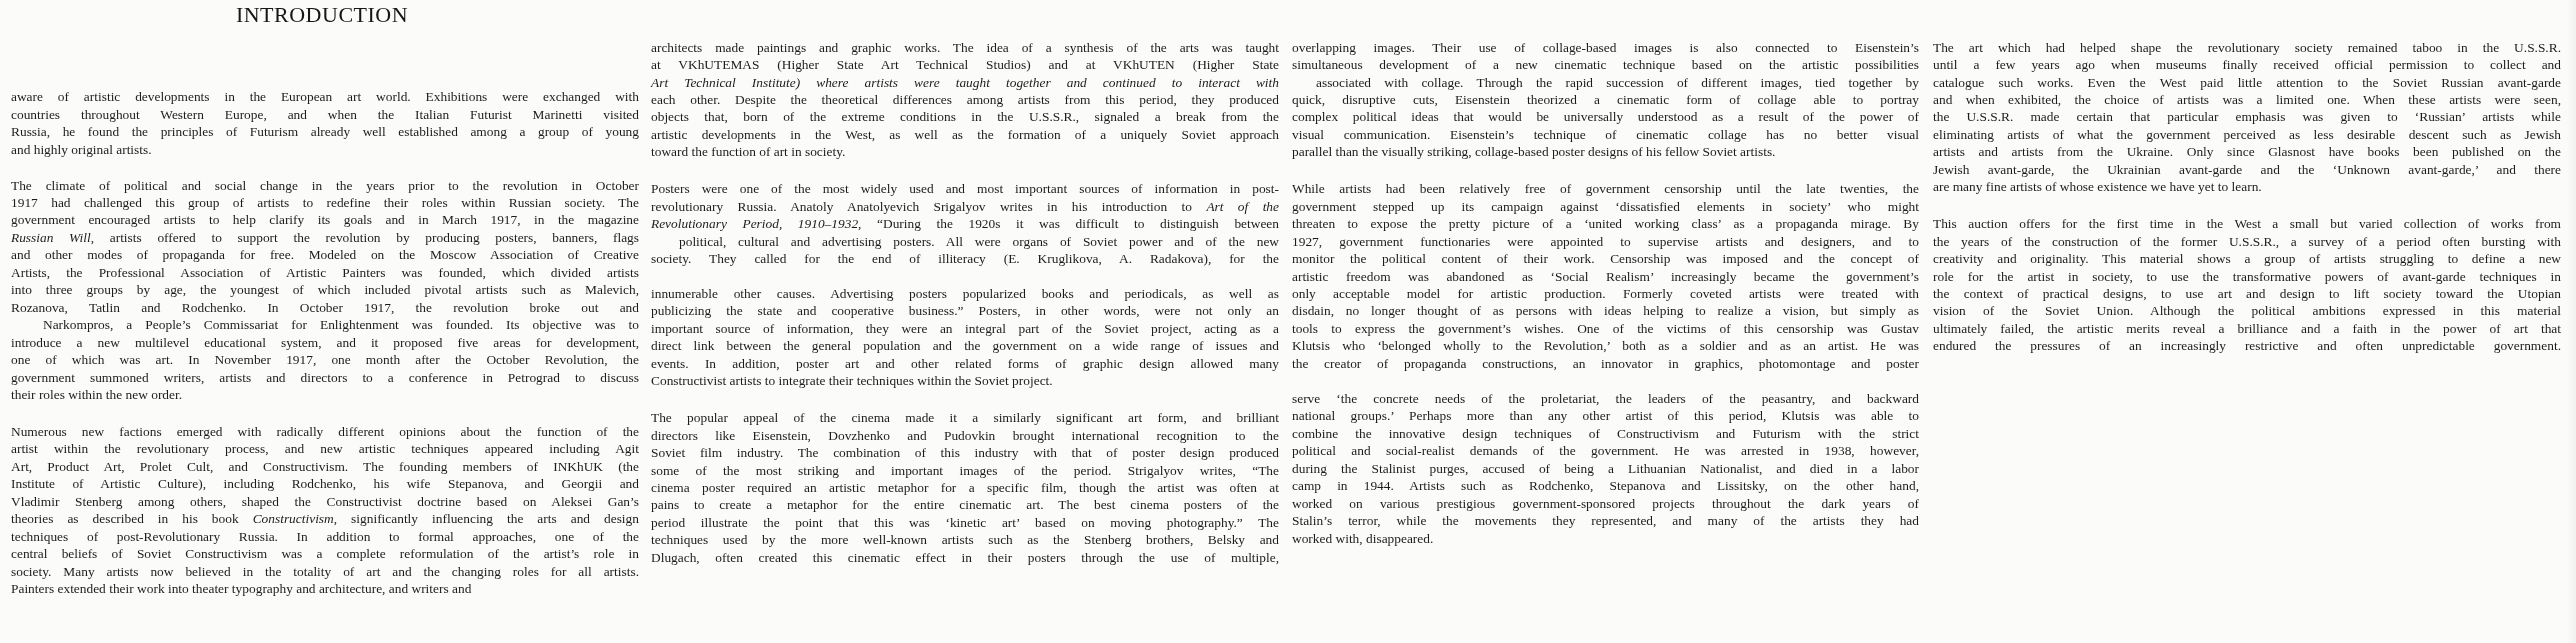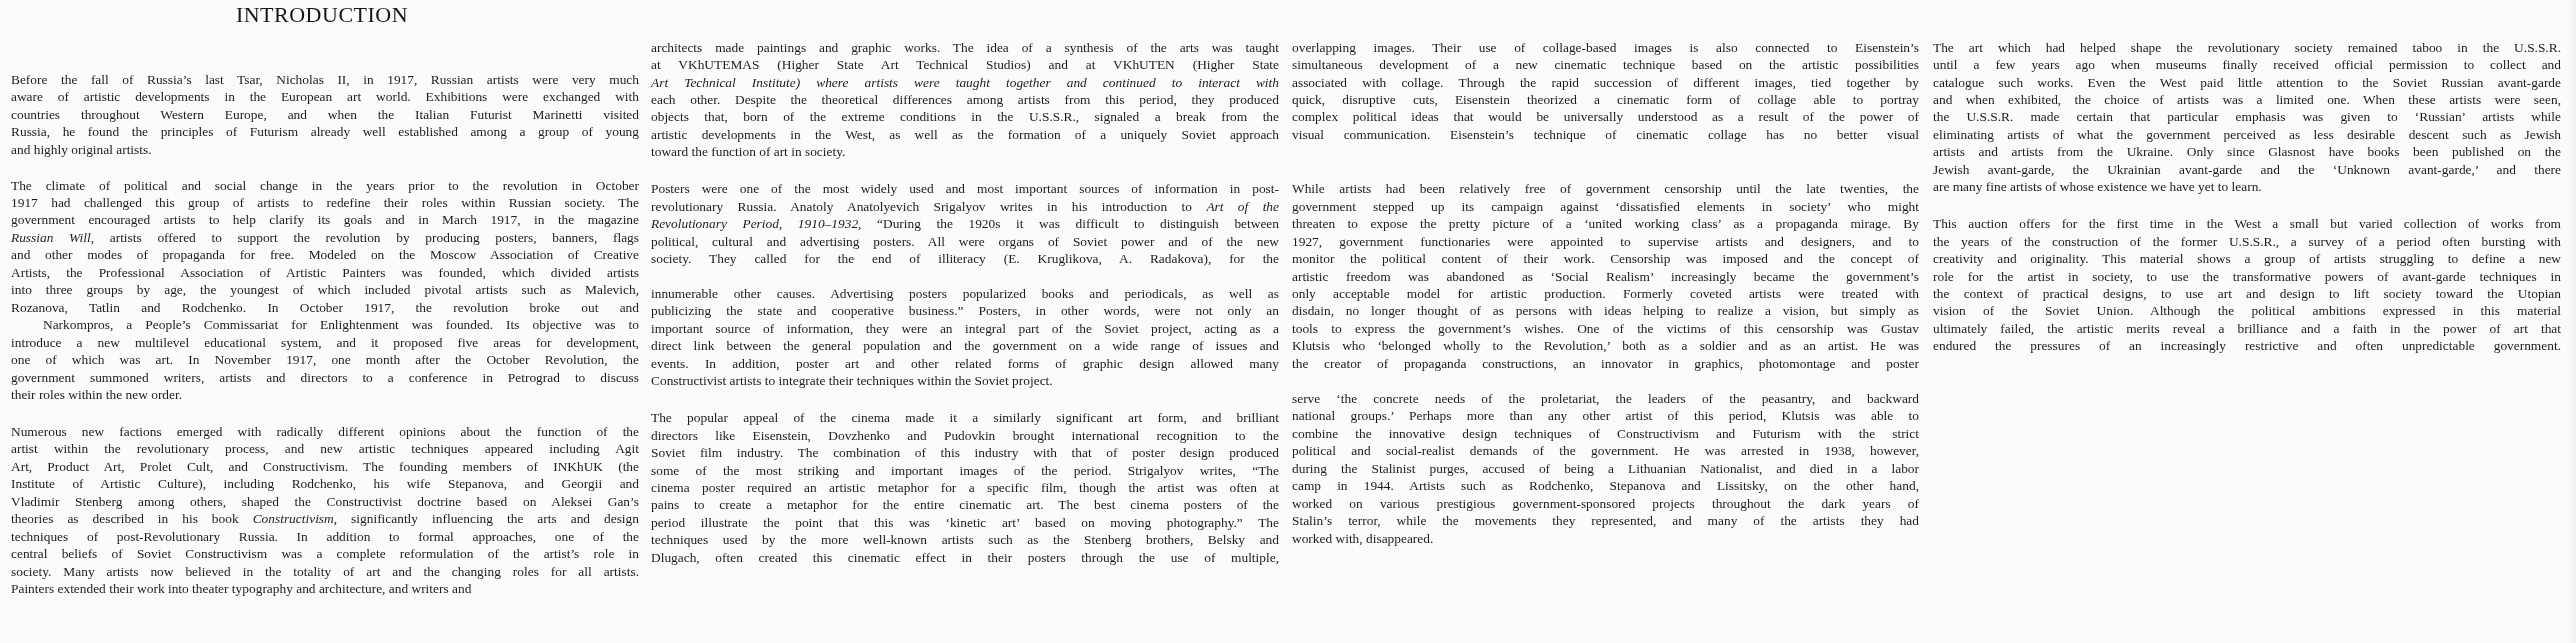--- a/index.html
+++ b/index.html
@@ -34,21 +34,20 @@
     position: absolute; top: 0; width: 9.2px; height: 644px;
     background: linear-gradient(to right, rgba(0,0,0,0), rgba(0,0,0,0.04));
   }
 </style>
 </head>
 <body>
 
 <div class="title">INTRODUCTION</div>
 
 <div class="col" id="c1">
-    <div class="line" style="top: 71px;">Before the fall of Russia’s last Tsar, Nicholas II, in 1917, Russian artists were very much</div>
     <div class="line" style="top: 88px;">aware of artistic developments in the European art world. Exhibitions were exchanged with</div>
     <div class="line" style="top: 106px;">countries throughout Western Europe, and when the Italian Futurist Marinetti visited</div>
     <div class="line" style="top: 123px;">Russia, he found the principles of Futurism already well established among a group of young</div>
     <div class="line last" style="top: 141px;">and highly original artists.</div>
     <div class="line" style="top: 177px;">The climate of political and social change in the years prior to the revolution in October</div>
     <div class="line" style="top: 194px;">1917 had challenged this group of artists to redefine their roles within Russian society. The</div>
     <div class="line" style="top: 211px;">government encouraged artists to help clarify its goals and in March 1917, in the magazine</div>
     <div class="line" style="top: 229px;"><span class="it">Russian Will</span>, artists offered to support the revolution by producing posters, banners, flags</div>
     <div class="line" style="top: 246px;">and other modes of propaganda for free. Modeled on the Moscow Association of Creative</div>
     <div class="line" style="top: 264px;">Artists, the Professional Association of Artistic Painters was founded, which divided artists</div>
@@ -74,45 +73,46 @@
     <div class="line" style="top: 39px;">architects made paintings and graphic works. The idea of a synthesis of the arts was taught</div>
     <div class="line" style="top: 56px;">at VKhUTEMAS (Higher State Art Technical Studios) and at VKhUTEN (Higher State</div>
     <div class="line" style="top: 74px; font-style: italic;">Art Technical Institute) where artists were taught together and continued to interact with</div>
     <div class="line" style="top: 91px;">each other. Despite the theoretical differences among artists from this period, they produced</div>
     <div class="line" style="top: 108px;">objects that, born of the extreme conditions in the U.S.S.R., signaled a break from the</div>
     <div class="line" style="top: 126px;">artistic developments in the West, as well as the formation of a uniquely Soviet approach</div>
     <div class="line last" style="top: 143px;">toward the function of art in society.</div>
     <div class="line" style="top: 180px;">Posters were one of the most widely used and most important sources of information in post-</div>
     <div class="line" style="top: 198px;">revolutionary Russia. Anatoly Anatolyevich Srigalyov writes in his introduction to <span class="it">Art of the</span></div>
     <div class="line" style="top: 215px;"><span class="it">Revolutionary Period, 1910–1932</span>, “During the 1920s it was difficult to distinguish between</div>
-    <div class="line" style="top: 233px;">political, cultural and advertising posters. All were organs of Soviet power and of the new</div>
+    <div class="line" style="top: 233px; margin-left: 28px;">political, cultural and advertising posters. All were organs of Soviet power and of the new</div>
     <div class="line" style="top: 250px;">society. They called for the end of illiteracy (E. Kruglikova, A. Radakova), for the</div>
     <div class="line" style="top: 285px;">innumerable other causes. Advertising posters popularized books and periodicals, as well as</div>
     <div class="line" style="top: 302px;">publicizing the state and cooperative business.” Posters, in other words, were not only an</div>
     <div class="line" style="top: 320px;">important source of information, they were an integral part of the Soviet project, acting as a</div>
     <div class="line" style="top: 337px;">direct link between the general population and the government on a wide range of issues and</div>
     <div class="line" style="top: 355px;">events. In addition, poster art and other related forms of graphic design allowed many</div>
     <div class="line last" style="top: 372px;">Constructivist artists to integrate their techniques within the Soviet project.</div>
     <div class="line" style="top: 409px;">The popular appeal of the cinema made it a similarly significant art form, and brilliant</div>
     <div class="line" style="top: 427px;">directors like Eisenstein, Dovzhenko and Pudovkin brought international recognition to the</div>
     <div class="line" style="top: 444px;">Soviet film industry. The combination of this industry with that of poster design produced</div>
     <div class="line" style="top: 462px;">some of the most striking and important images of the period. Strigalyov writes, “The</div>
     <div class="line" style="top: 479px;">cinema poster required an artistic metaphor for a specific film, though the artist was often at</div>
     <div class="line" style="top: 496px;">pains to create a metaphor for the entire cinematic art. The best cinema posters of the</div>
     <div class="line" style="top: 514px;">period illustrate the point that this was ‘kinetic art’ based on moving photography.” The</div>
     <div class="line" style="top: 531px;">techniques used by the more well-known artists such as the Stenberg brothers, Belsky and</div>
     <div class="line" style="top: 549px;">Dlugach, often created this cinematic effect in their posters through the use of multiple,</div>
   </div>
 <div class="col" id="c3">
     <div class="line" style="top: 39px;">overlapping images. Their use of collage-based images is also connected to Eisenstein’s</div>
     <div class="line" style="top: 56px;">simultaneous development of a new cinematic technique based on the artistic possibilities</div>
-    <div class="line" style="top: 74px;">associated with collage. Through the rapid succession of different images, tied together by</div>
+    <div class="line" style="top: 74px; margin-left: 24px;">associated with collage. Through the rapid succession of different images, tied together by</div>
     <div class="line" style="top: 91px;">quick, disruptive cuts, Eisenstein theorized a cinematic form of collage able to portray</div>
     <div class="line" style="top: 108px;">complex political ideas that would be universally understood as a result of the power of</div>
     <div class="line" style="top: 126px;">visual communication. Eisenstein’s technique of cinematic collage has no better visual</div>
+    <div class="line last" style="top: 143px;">parallel than the visually striking, collage-based poster designs of his fellow Soviet artists.</div>
     <div class="line" style="top: 180px;">While artists had been relatively free of government censorship until the late twenties, the</div>
     <div class="line" style="top: 198px;">government stepped up its campaign against ‘dissatisfied elements in society’ who might</div>
     <div class="line" style="top: 215px;">threaten to expose the pretty picture of a ‘united working class’ as a propaganda mirage. By</div>
     <div class="line" style="top: 233px;">1927, government functionaries were appointed to supervise artists and designers, and to</div>
     <div class="line" style="top: 250px;">monitor the political content of their work. Censorship was imposed and the concept of</div>
     <div class="line" style="top: 268px;">artistic freedom was abandoned as ‘Social Realism’ increasingly became the government’s</div>
     <div class="line" style="top: 285px;">only acceptable model for artistic production. Formerly coveted artists were treated with</div>
     <div class="line" style="top: 302px;">disdain, no longer thought of as persons with ideas helping to realize a vision, but simply as</div>
     <div class="line" style="top: 320px;">tools to express the government’s wishes. One of the victims of this censorship was Gustav</div>
     <div class="line" style="top: 337px;">Klutsis who ‘belonged wholly to the Revolution,’ both as a soldier and as an artist. He was</div>

